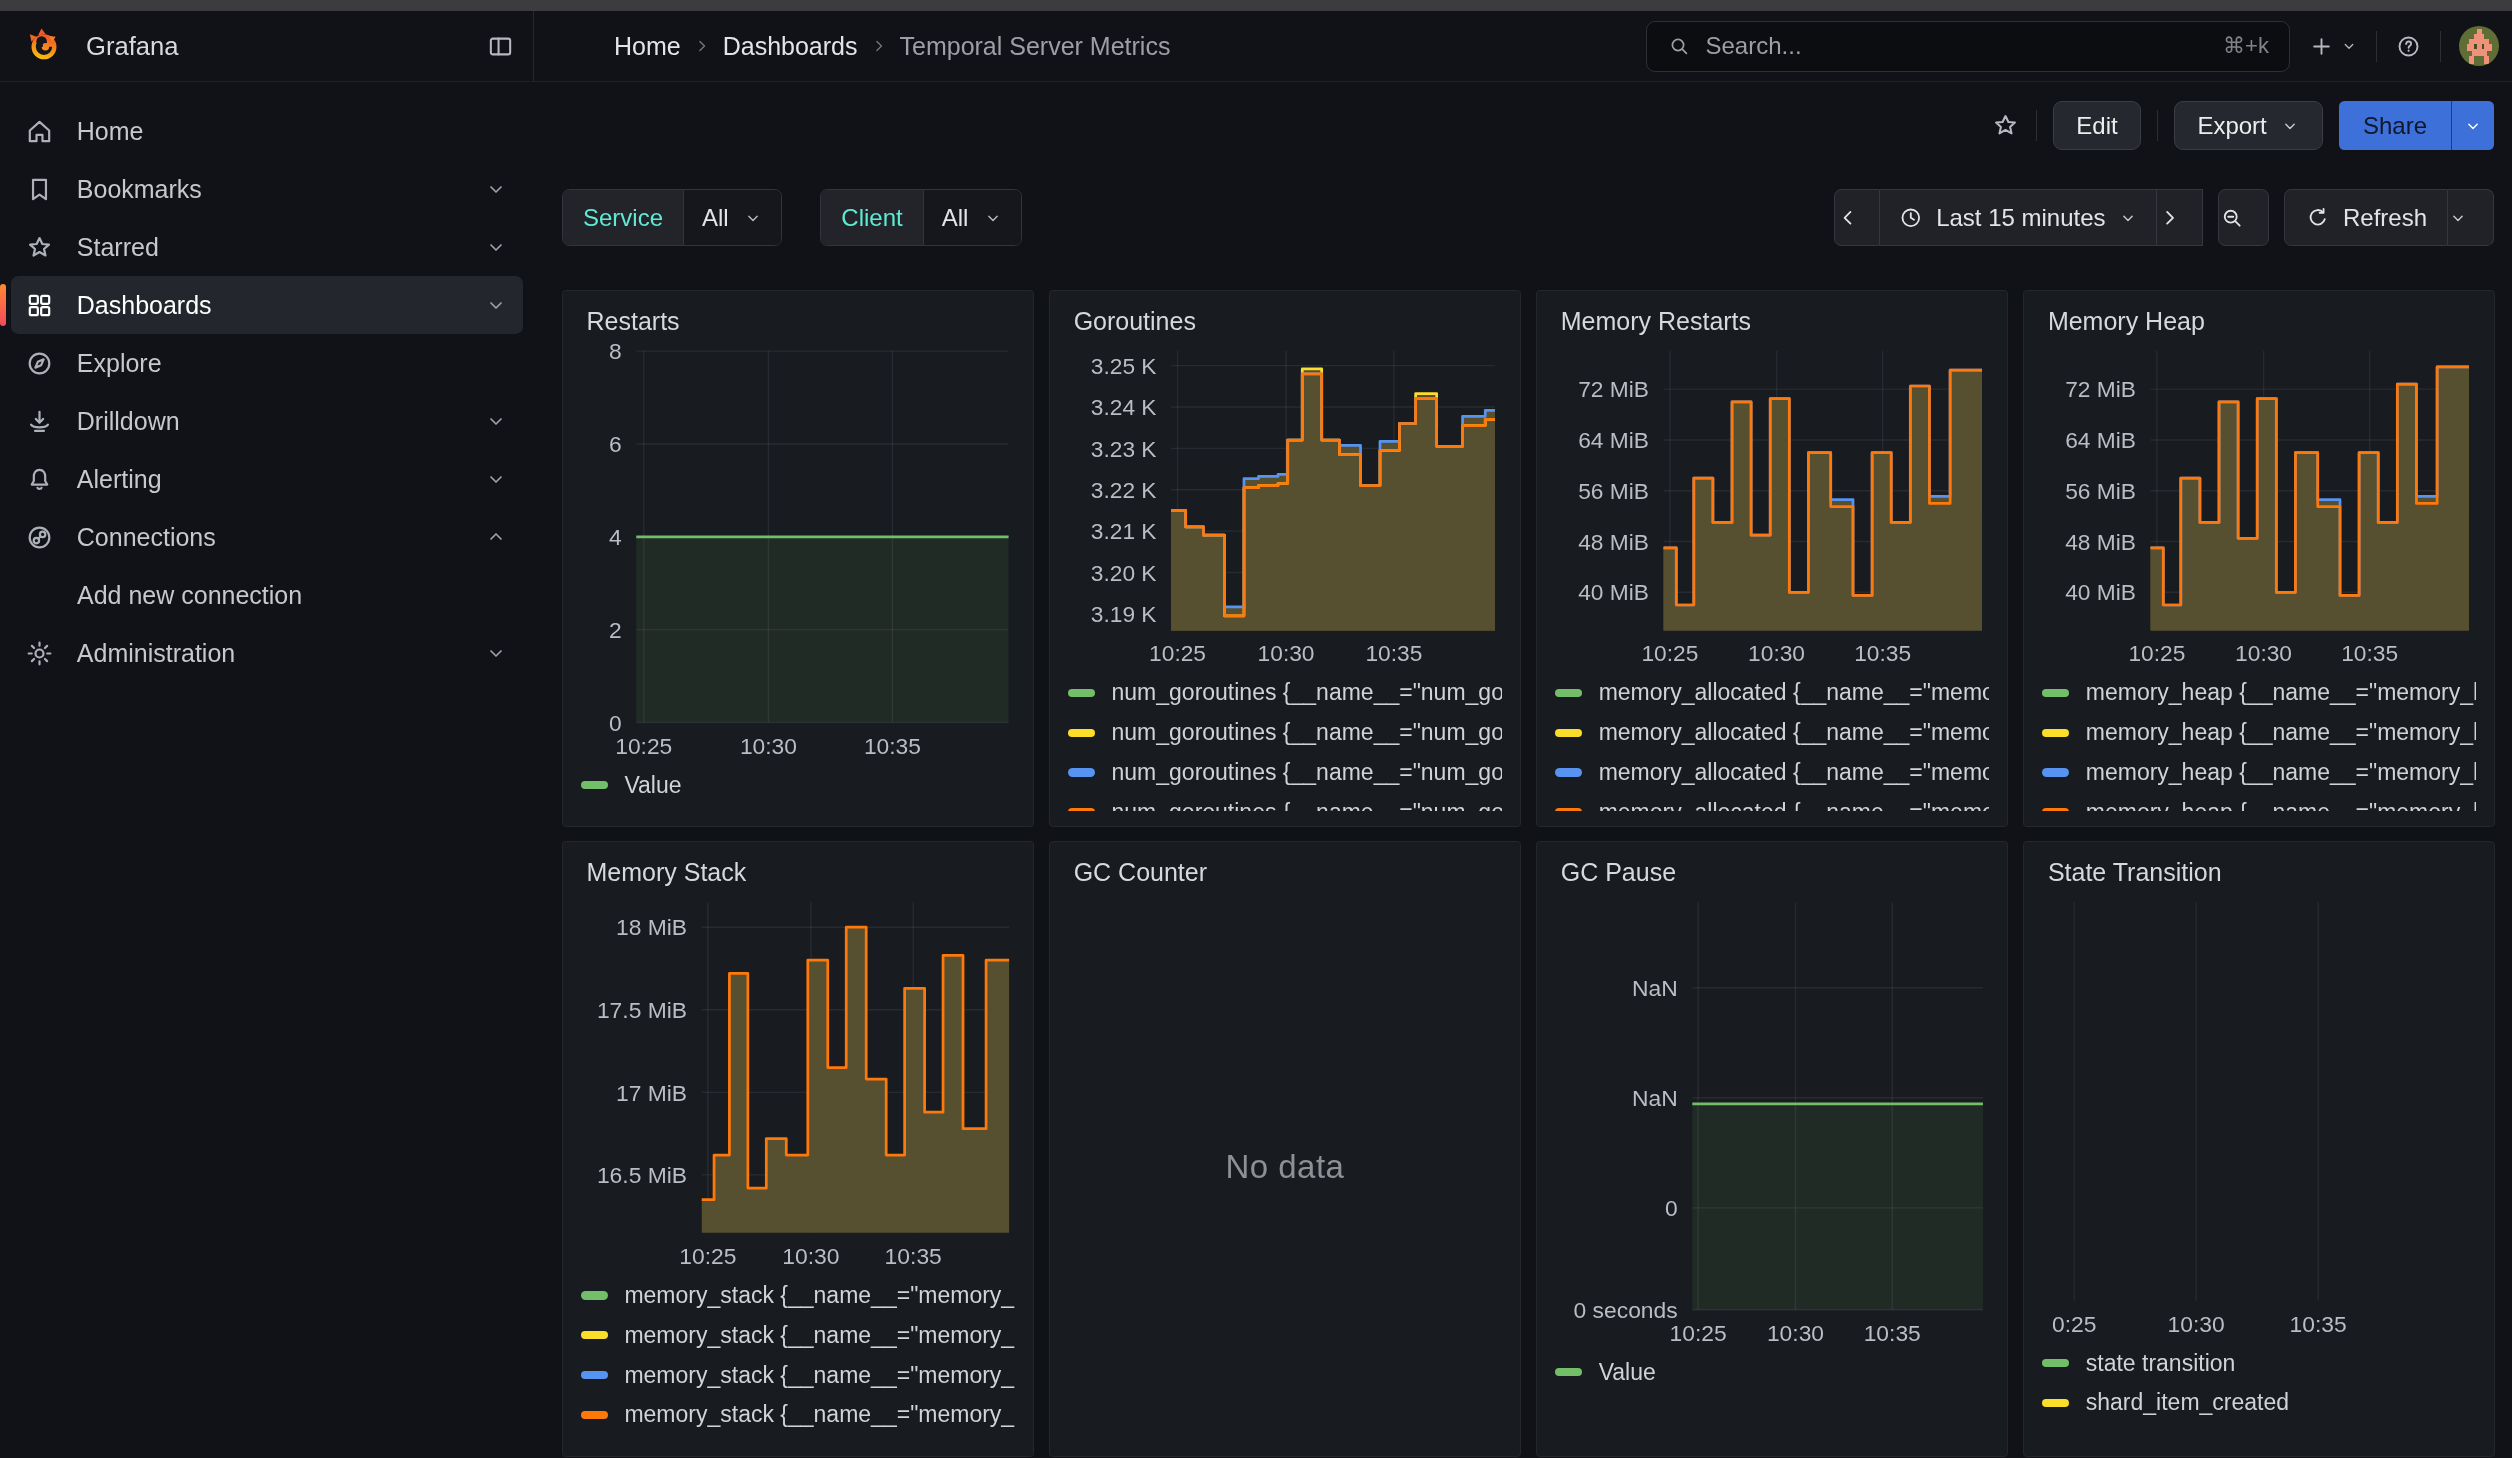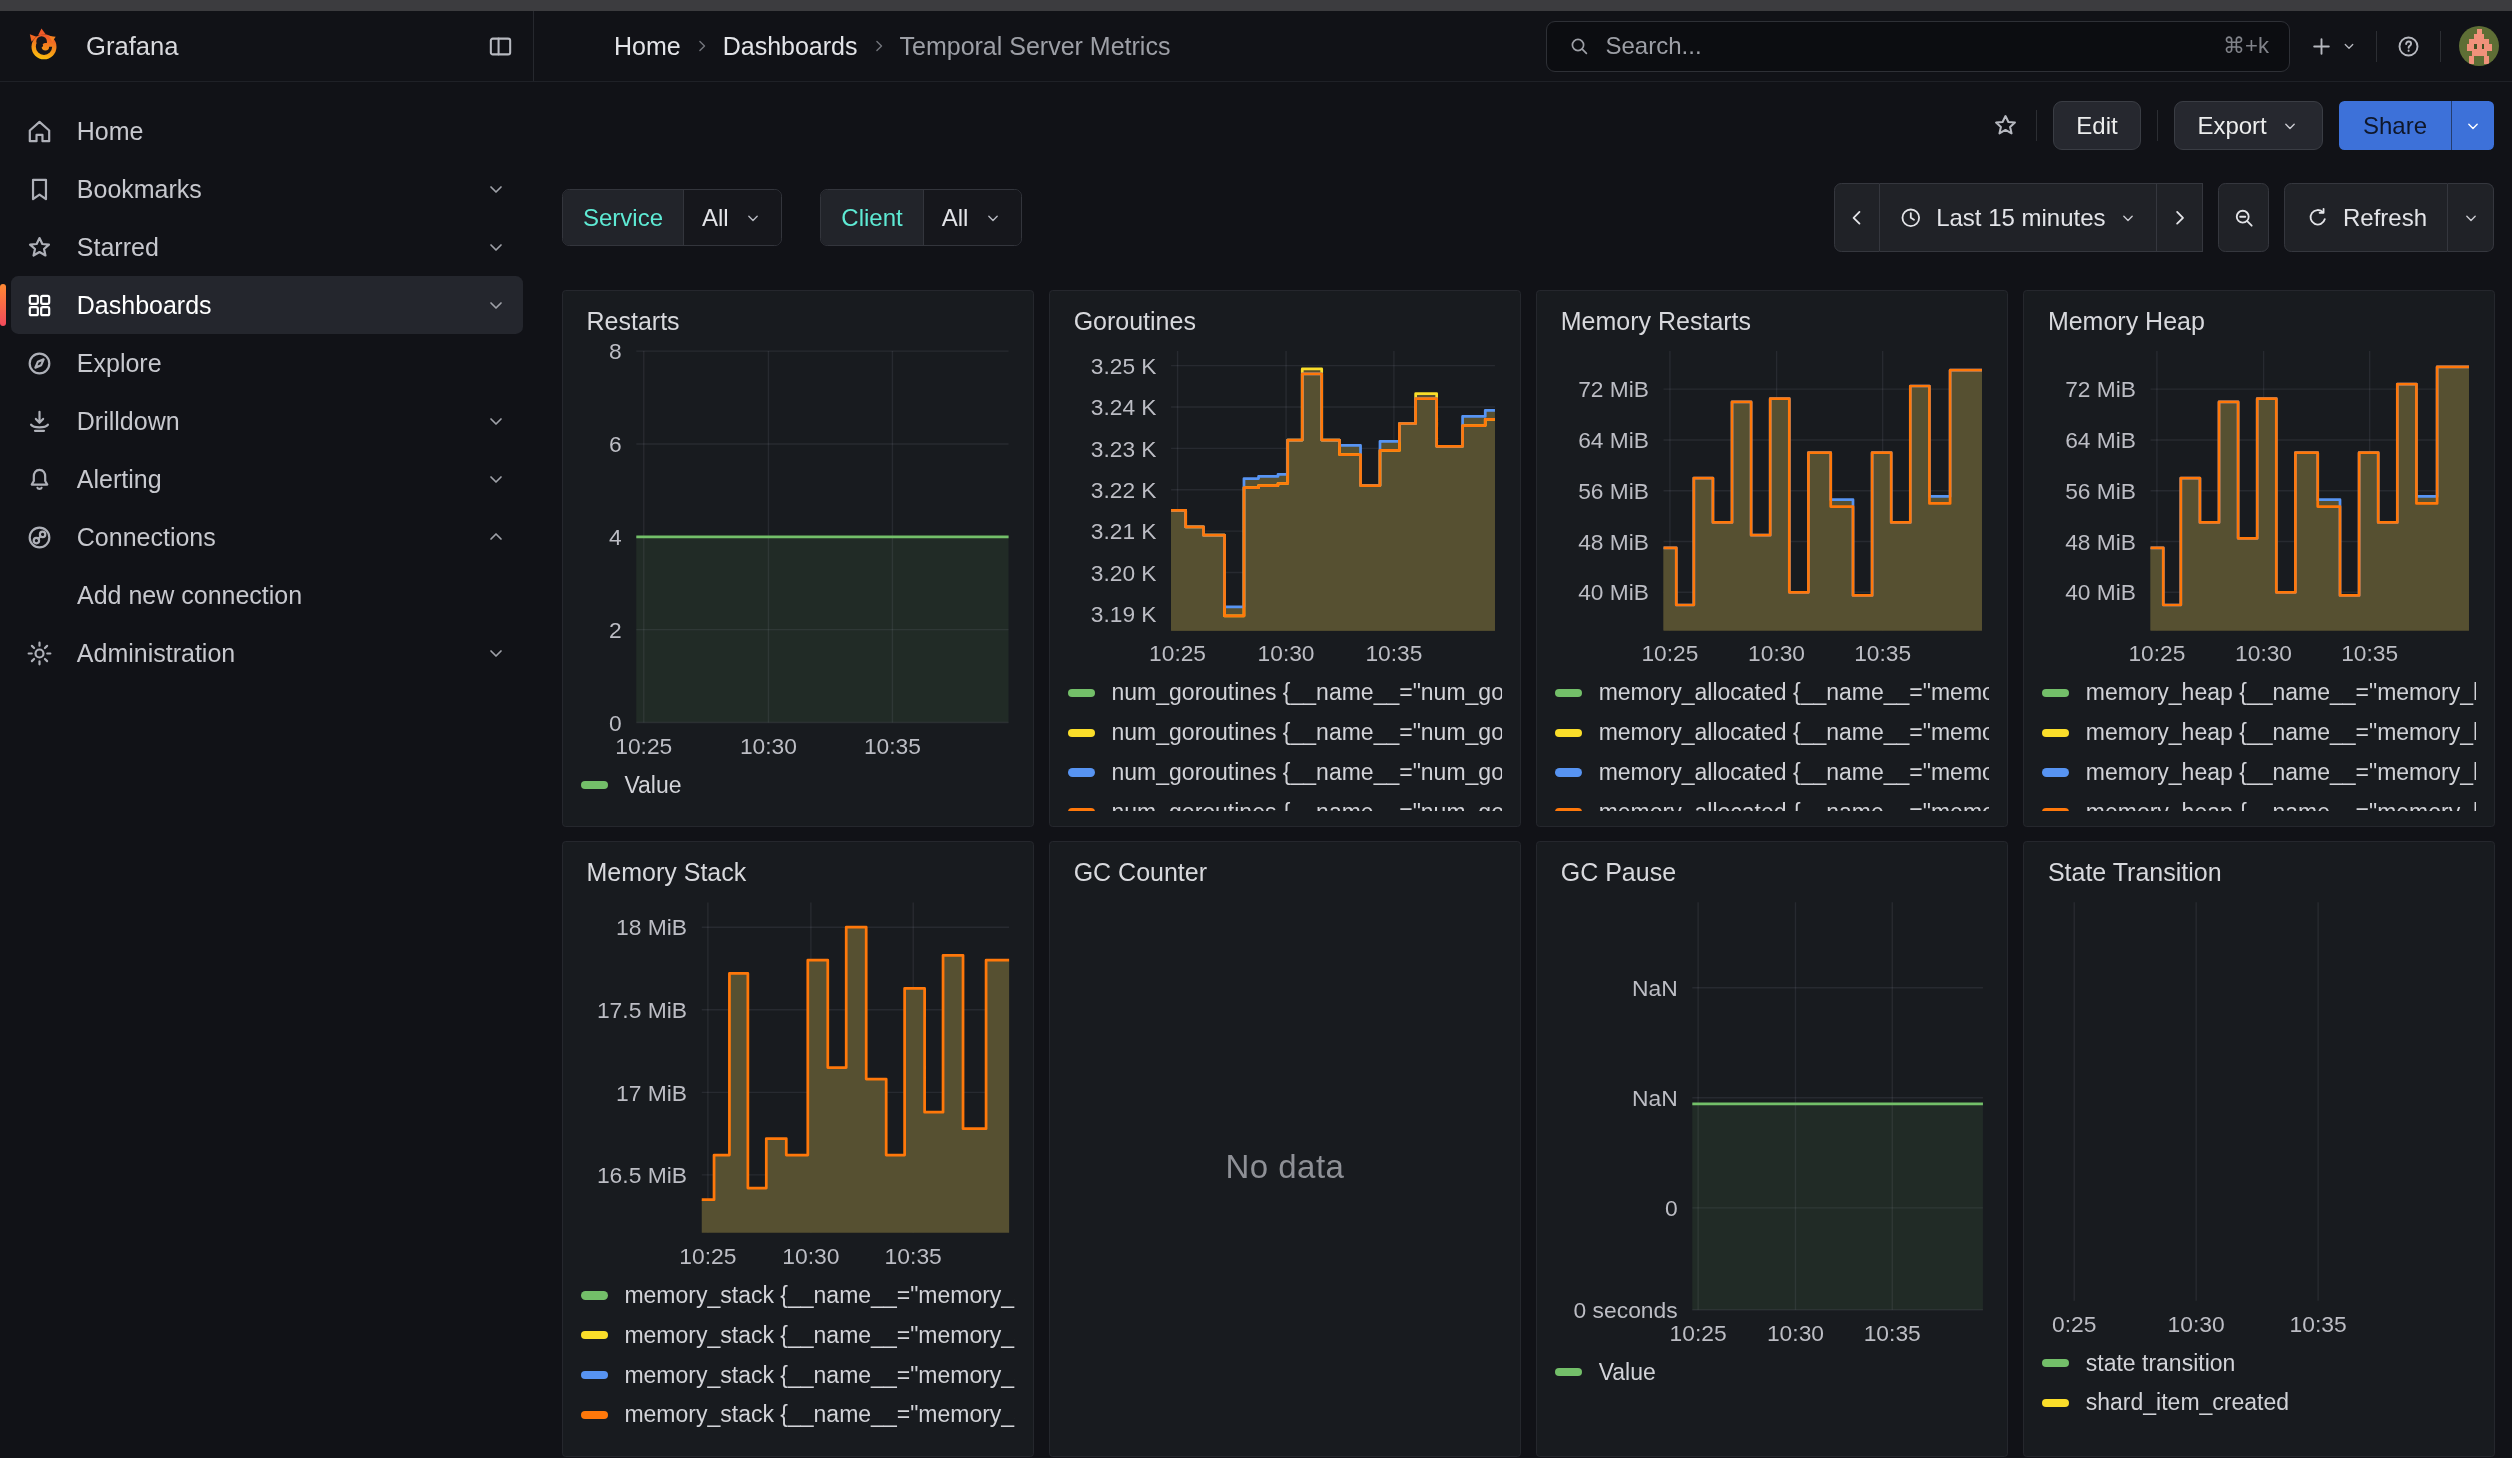--- a/index.html
+++ b/index.html
@@ -13,21 +13,21 @@
               border-right:0.9px solid #26282e; }
   .logo { width:40px; height:40px; flex:none; }
   .brand { margin-left:22px; font-size:25.6px; font-weight:500; color:#d8d9dd; }
   .kiosk { margin-left:auto; width:29px; height:29px; color:#b7b9c0; }
   .nav-main { flex:1; display:flex; align-items:center; padding:0 12.8px 0 40px; }
   .breadcrumb { display:flex; align-items:center; gap:11px; font-size:25px; }
   .crumb { color:#e3e4e8; }
   .crumb.dim { color:#9d9fa6; }
   .bc-sep { width:20px; height:20px; color:#73757c; }
   .nav-right { margin-left:auto; display:flex; align-items:center; gap:18px; }
-  .searchbox { width:744px; height:51px; background:#0c0d11; border:0.9px solid #2e3036;
+  .searchbox { width:644px; height:51px; background:#0c0d11; border:0.9px solid #2e3036;
                border-radius:9px; display:flex; align-items:center; padding:0 20px; gap:14.6px;
                color:#9d9fa6; font-size:24px;margin-left:43px; }
   .searchbox .s-ic { width:24px; height:24px; color:#9d9fa6; }
   .kbd { margin-left:auto; color:#81838a; font-size:22px; }
   .vsep { width:0.9px; height:31px; background:#2c2e33; }
   .icbtn { display:flex; align-items:center; gap:5.5px; color:#b7b9c0; }
   .icbtn .ic { width:27px; height:27px; }
   .icbtn .mini { width:18px; height:18px; }
   .avatar { width:40px; height:40px; border-radius:50%; overflow:hidden; flex:none; }
   .avatar svg { display:block; width:100%; height:100%; }
@@ -48,22 +48,22 @@
   .controls { position:absolute; left:562px; right:18px; top:189px; height:57px;
               display:flex; align-items:center; }
   .filter { display:flex; height:57px; border:0.9px solid #33353c; border-radius:7.3px;
             overflow:hidden; margin-right:38px; }
   .f-label { background:#22242a; display:flex; align-items:center; padding:0 20px;
              font-size:24px; color:#5eead4; border-right:0.9px solid #33353c; }
   .f-value { background:#16171c; display:flex; align-items:center; gap:14.6px; padding:0 18px;
              font-size:24px; color:#e3e4e8; }
   .f-value .chev { width:20px; height:20px; color:#b7b9c0; }
   .timebar { margin-left:auto; display:flex; align-items:center; }
-  .tbtn { height:69px; background:#202227; border:0.9px solid #35373e; display:flex;
-          align-items:center; justify-content:center; color:#e3e4e8; font-size:24px; }
+  .tbtn { height:57px; background:#202227; border:0.9px solid #35373e; display:flex;
+          align-items:center; color:#e3e4e8; font-size:24px; }
   .tbtn.joinL { border-left:none; }
   .tbtn.sq { width:46px; }
   .tbtn.rL { border-radius:7.3px 0 0 7.3px; }
   .tbtn.rR { border-radius:0 7.3px 7.3px 0; }
   .tbtn.solo { border-radius:7.3px; margin-left:14.6px; width:51px; }
   .tbtn .ic { width:25.6px; height:25.6px; }
   .tmain { gap:12.8px; padding:0 18px; font-weight:500; }
   .tmain .chev, .rchev { width:20px; height:20px; color:#c9cad0; }
   .refresh { margin-left:14.6px; gap:12.8px; padding:0 20px; border-radius:7.3px 0 0 7.3px; font-weight:500; }
   

